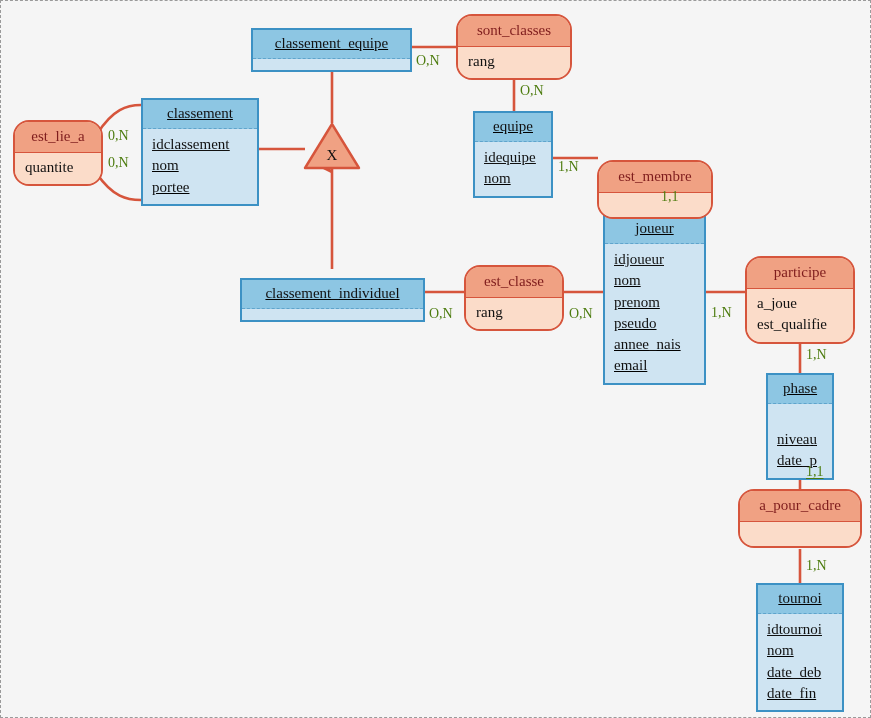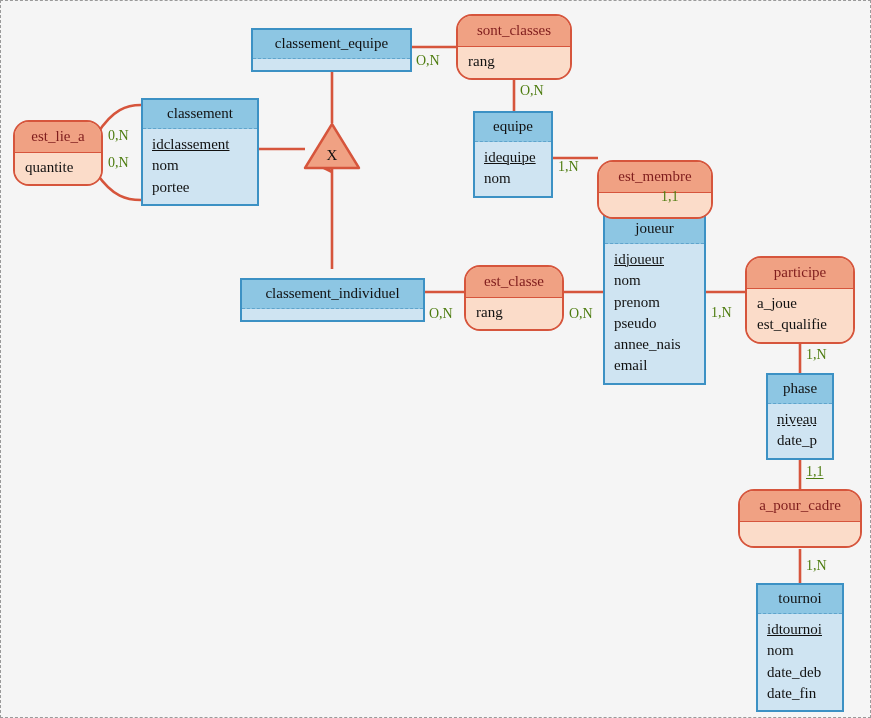--- a/index.html
+++ b/index.html
@@ -25,20 +25,21 @@
     pointer-events: none;
   }
 
   
   .entity {
     position: absolute;
     box-sizing: border-box;
     border: 2px solid #3c91c4;
     background: #f0abfc;
     z-index: 5;
+    text-decoration: underline;
   }
   .entity .ent-head {
     background: #8dc6e3;
     border-bottom: 1px dashed #5fa4cc;
     text-align: center;
     color: #111111;
     font-size: 15px;
     line-height: 1.0;
     padding: 6px 8px 7px 8px;
     white-space: nowrap;
@@ -59,20 +60,21 @@
   }
   .entity .attr.pk {
     text-decoration: underline;
     text-decoration-thickness: 1px;
     text-underline-offset: 1px;
   }
   .entity .attr.weak {
     text-decoration: underline dashed;
     text-decoration-thickness: 1px;
     text-underline-offset: 1px;
+    margin-top: 20px;
   }
 
   
   .rel {
     position: absolute;
     box-sizing: border-box;
     border: 2px solid #d6553c;
     background: #fbdcc9;
     border-radius: 16px;
     overflow: hidden;

